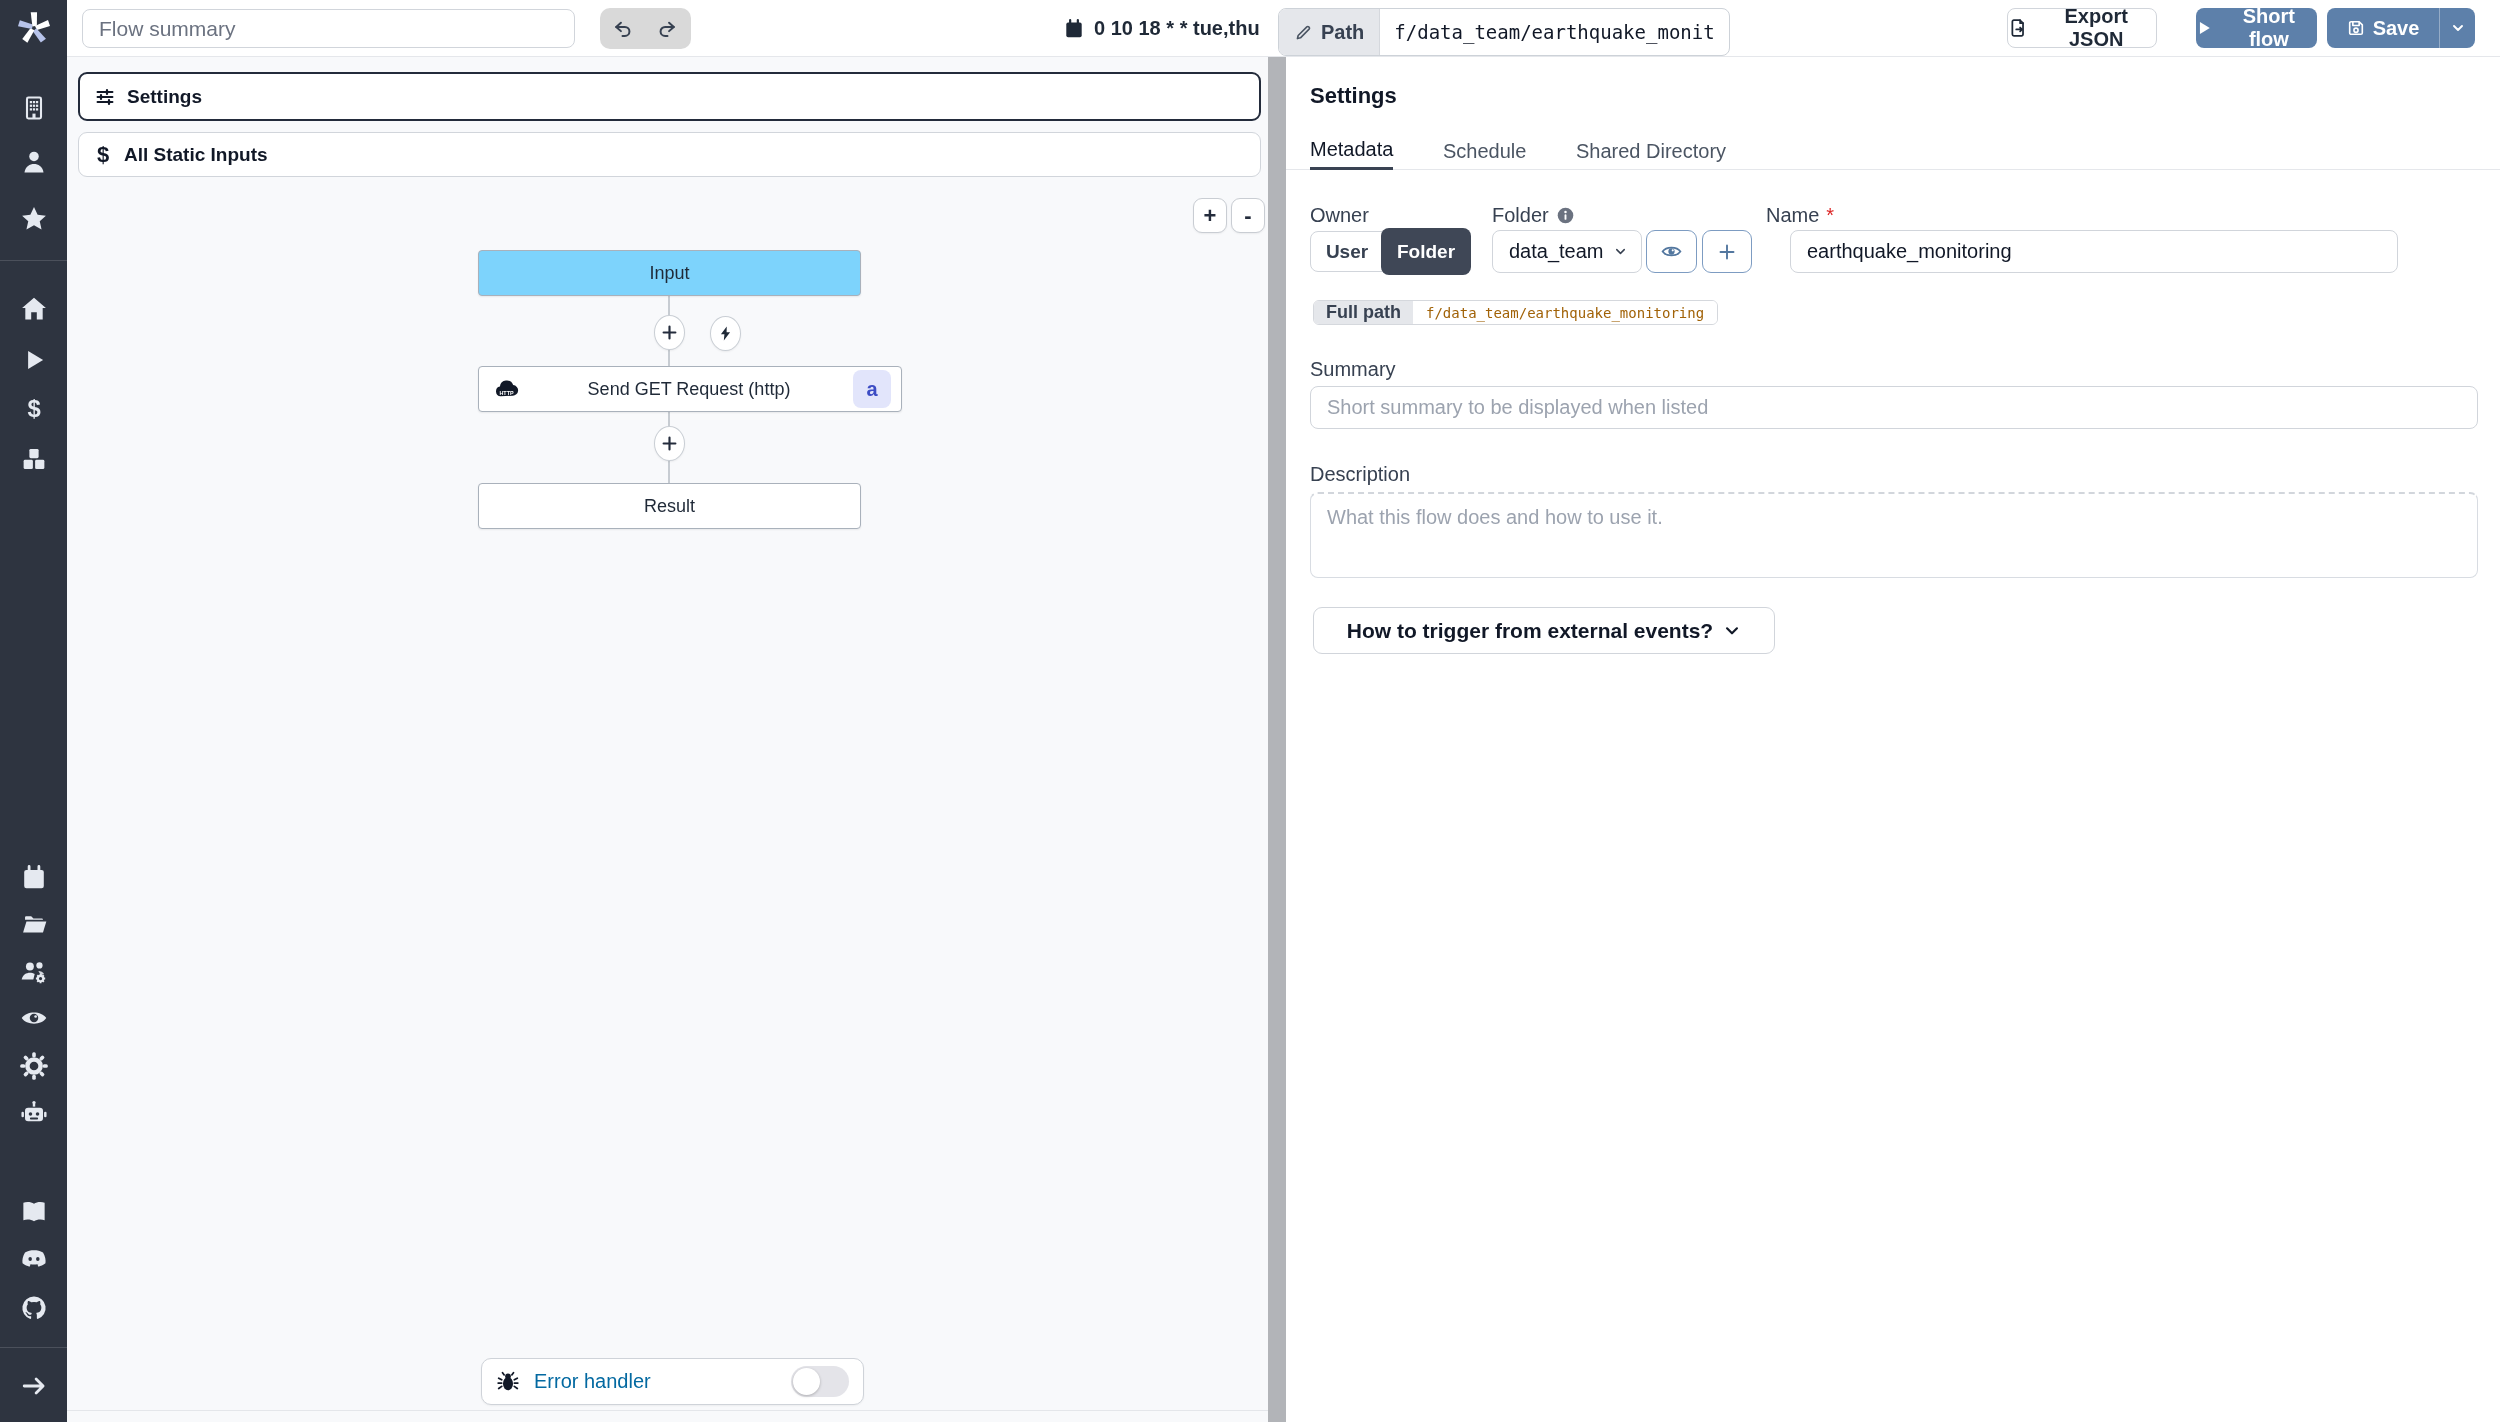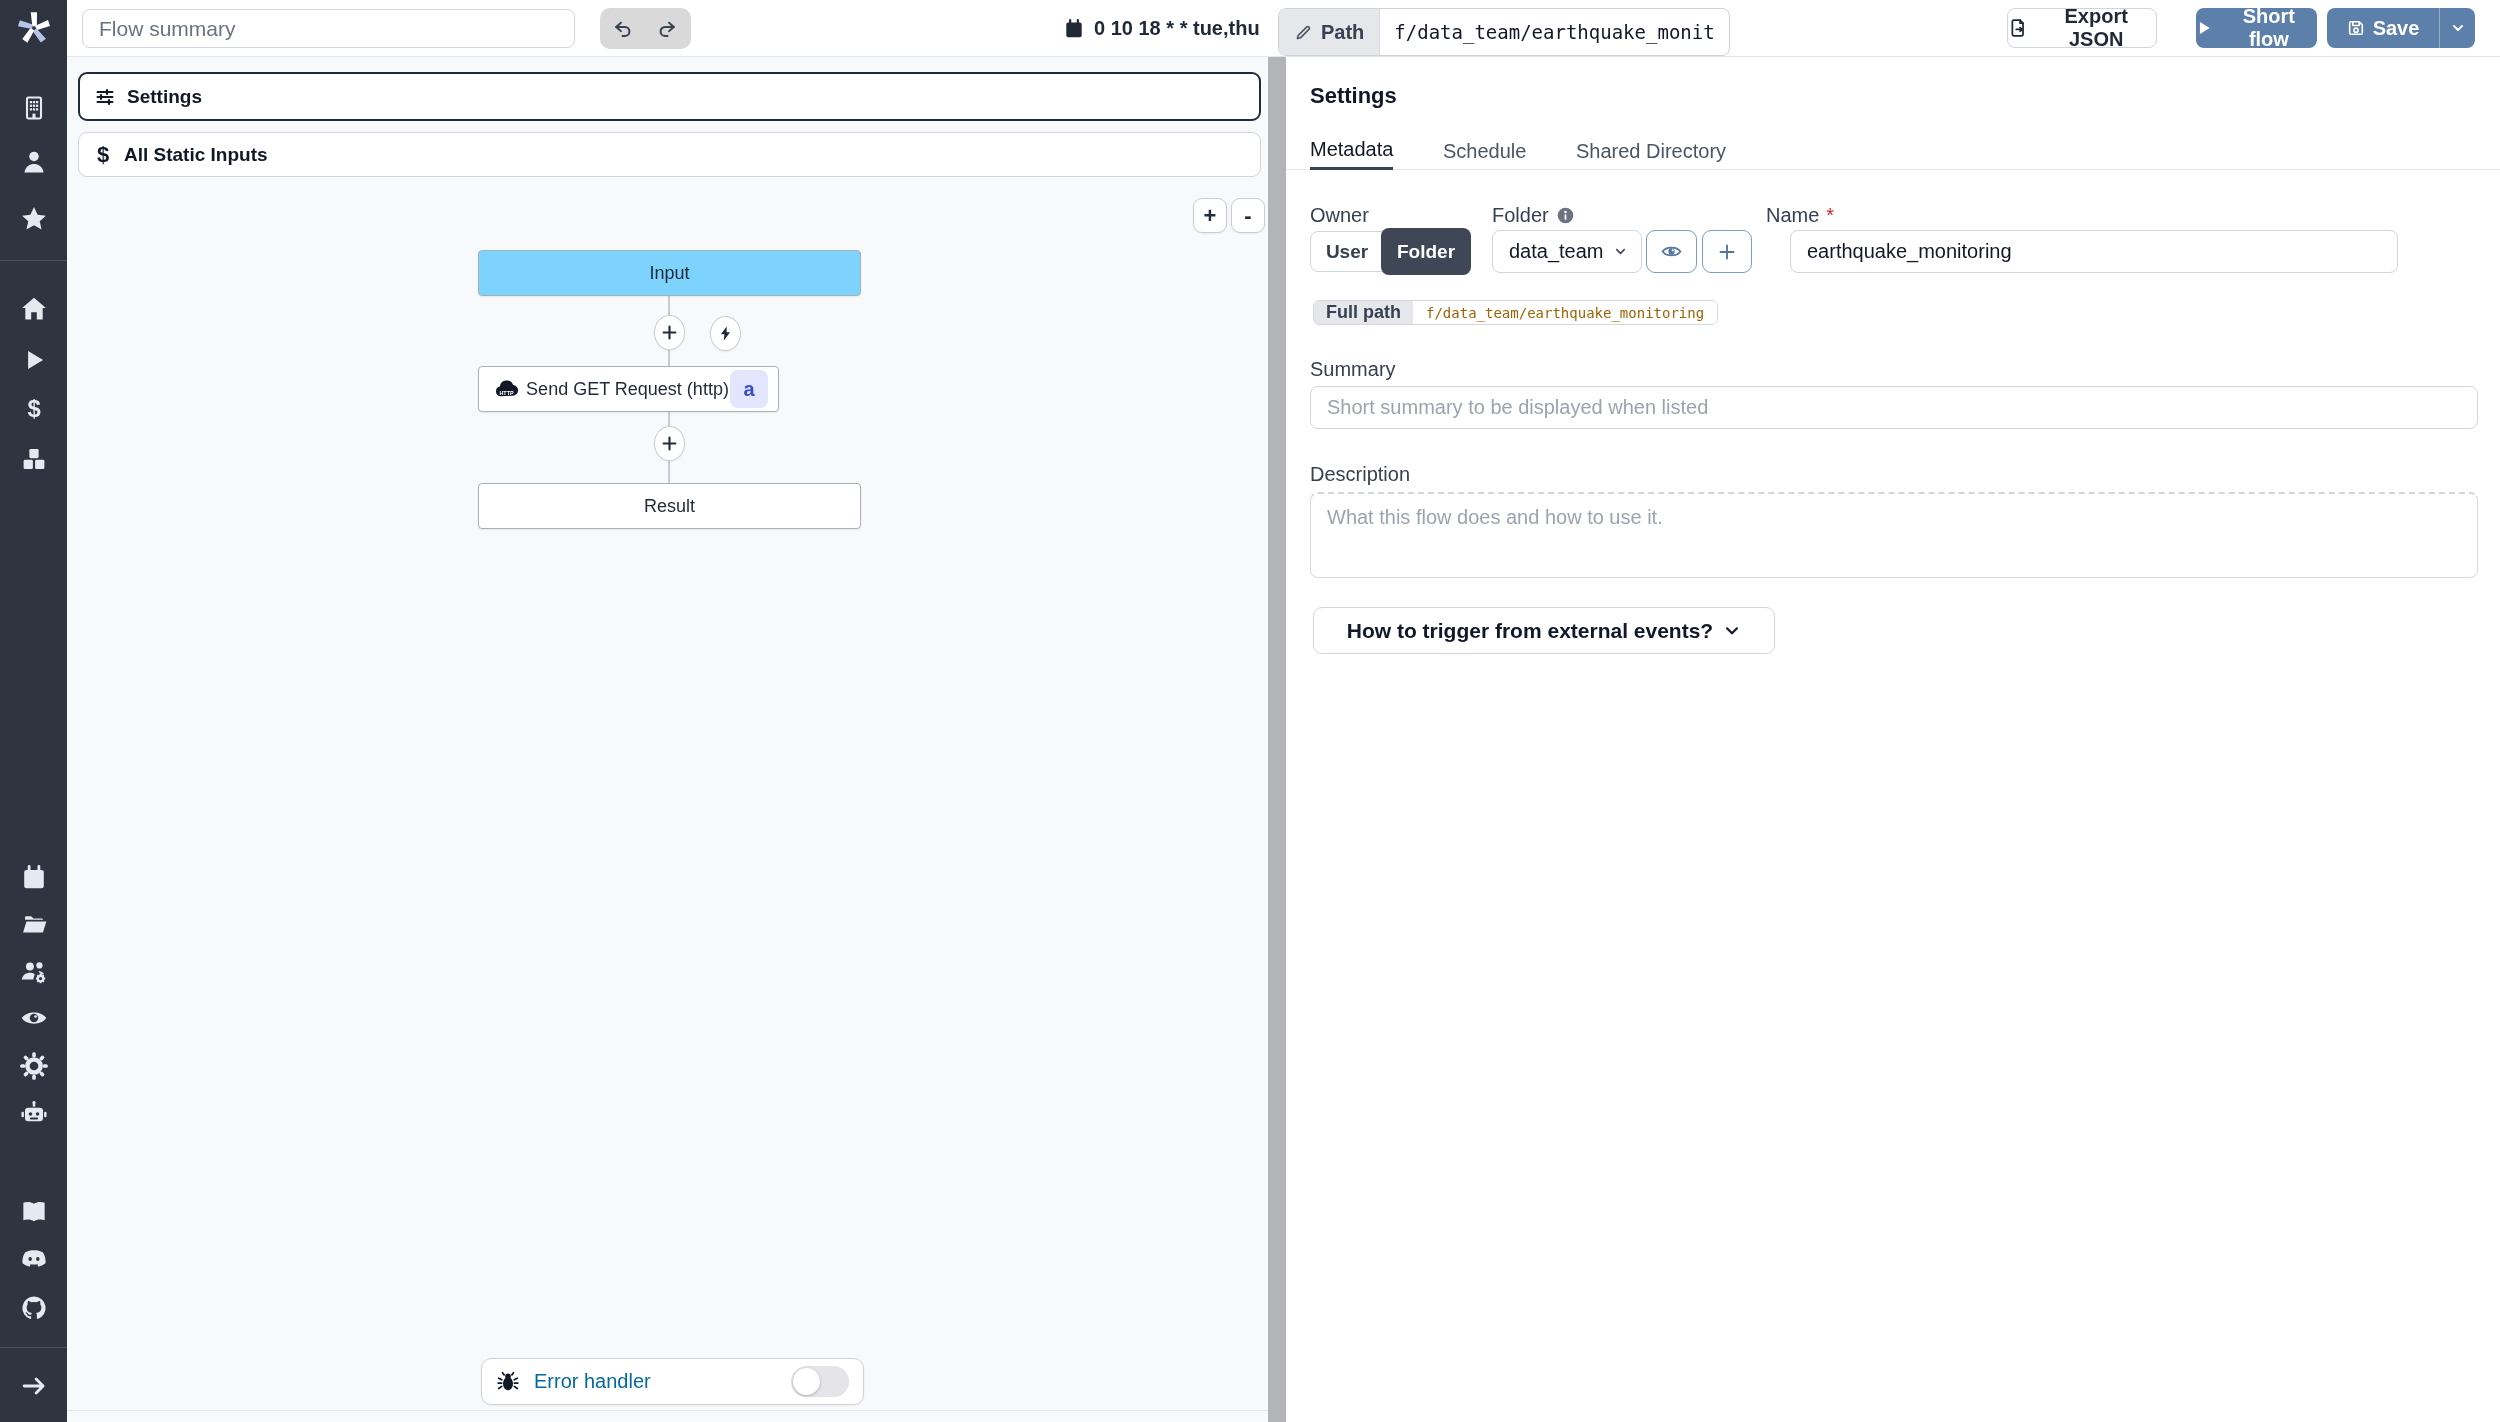--- a/index.html
+++ b/index.html
@@ -45,21 +45,21 @@
   .module-box { position:absolute; left:11px; width:1183px; background:#fff; display:flex; align-items:center; gap:12px; padding:0 15px; cursor:pointer; }
   .settings-box { top:15px; height:49px; border:2px solid #232b3b; border-radius:9px; }
   .inputs-box { top:75px; height:45px; border:1px solid #d1d5db; border-radius:9px; }
   .module-label { font-size:19px; font-weight:700; color:#111827; }
   .dollar-glyph { font-size:22px; font-weight:700; color:#111827; width:18px; text-align:center; }
   .zoom-btn { position:absolute; top:141px; width:34px; height:35px; background:#fff; border:1px solid #c9cdd3; border-radius:9px; font-size:22px; font-weight:700; color:#242c3c; cursor:pointer; display:flex; align-items:center; justify-content:center; box-shadow:0 1px 2px rgba(0,0,0,.06); }
   .zoom-in { left:1126px; } .zoom-out { left:1164px; }
   .v-line { position:absolute; left:601px; width:2px; background:#c7ccd2; }
   .node { position:absolute; left:411px; width:383px; height:46px; background:#fff; border:1px solid #a9b1bb; border-radius:4px; display:flex; align-items:center; justify-content:center; font-size:18px; color:#1f2937; cursor:pointer; box-shadow:0 1px 2px rgba(0,0,0,.07); }
   .node-input { top:193px; background:#7dd3fc; }
-  .node-http { top:309px; width:301px; justify-content:flex-start; padding:0 10px 0 14px; }
+  .node-http { top:309px; width:424px; justify-content:flex-start; padding:0 10px 0 14px; }
   .http-label { flex:1; text-align:center; }
   .node-result { top:426px; }
   .badge-a { width:38px; height:38px; border-radius:8px; background:#e2e5fb; color:#3c4cc4; font-size:20px; font-weight:700; display:flex; align-items:center; justify-content:center; }
   .circle-btn { position:absolute; width:31px; height:35px; border-radius:50%; background:#fff; border:1px solid #c9ced4; display:flex; align-items:center; justify-content:center; cursor:pointer; color:#242c3c; box-shadow:0 1px 2px rgba(0,0,0,.06); }
   .plus1 { left:587px; top:258px; } .bolt-btn { left:643px; top:259px; } .plus2 { left:587px; top:369px; }
   .error-box { position:absolute; left:414px; top:1301px; width:383px; height:47px; background:#fff; border:1px solid #cfd3d9; border-radius:10px; display:flex; align-items:center; gap:14px; padding:0 14px; cursor:pointer; box-shadow:0 1px 2px rgba(0,0,0,.05); }
   .error-label { font-size:20px; font-weight:400; color:#0369a1; }
   .toggle { margin-left:auto; width:58px; height:31px; border-radius:16px; background:#e4e4e9; position:relative; cursor:pointer; }
   .knob { position:absolute; left:2px; top:2px; width:27px; height:27px; border-radius:50%; background:#fff; box-shadow:0 1px 3px rgba(0,0,0,.25); }
   .panel-bottom-line { position:absolute; left:0; top:1353px; width:1201px; height:1px; background:#e4e6ea; }

